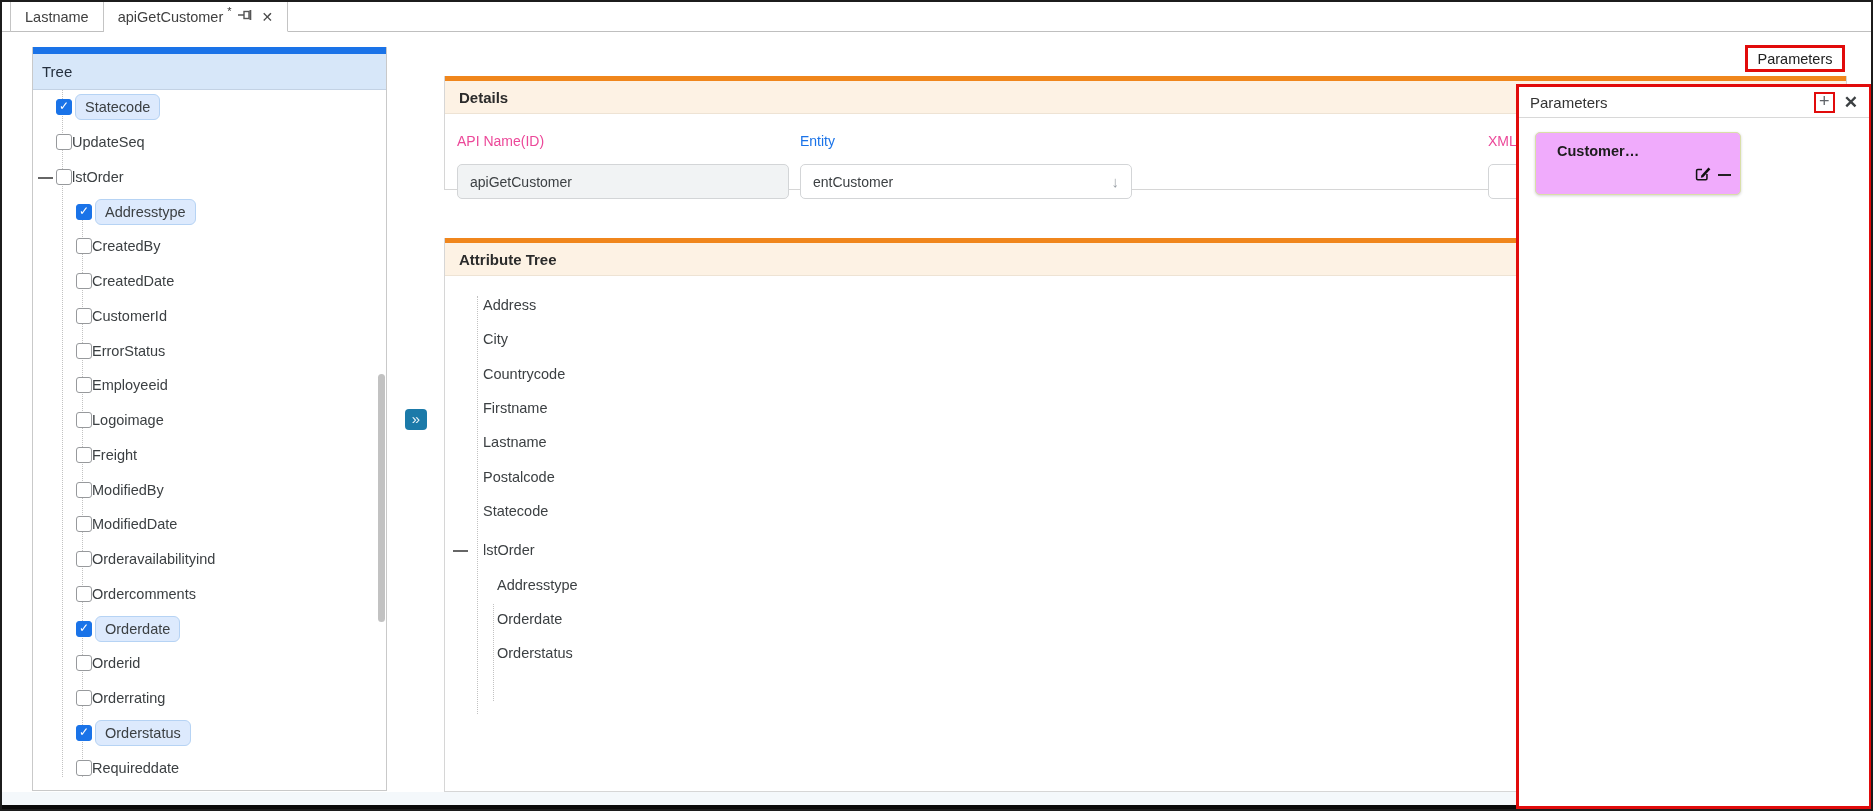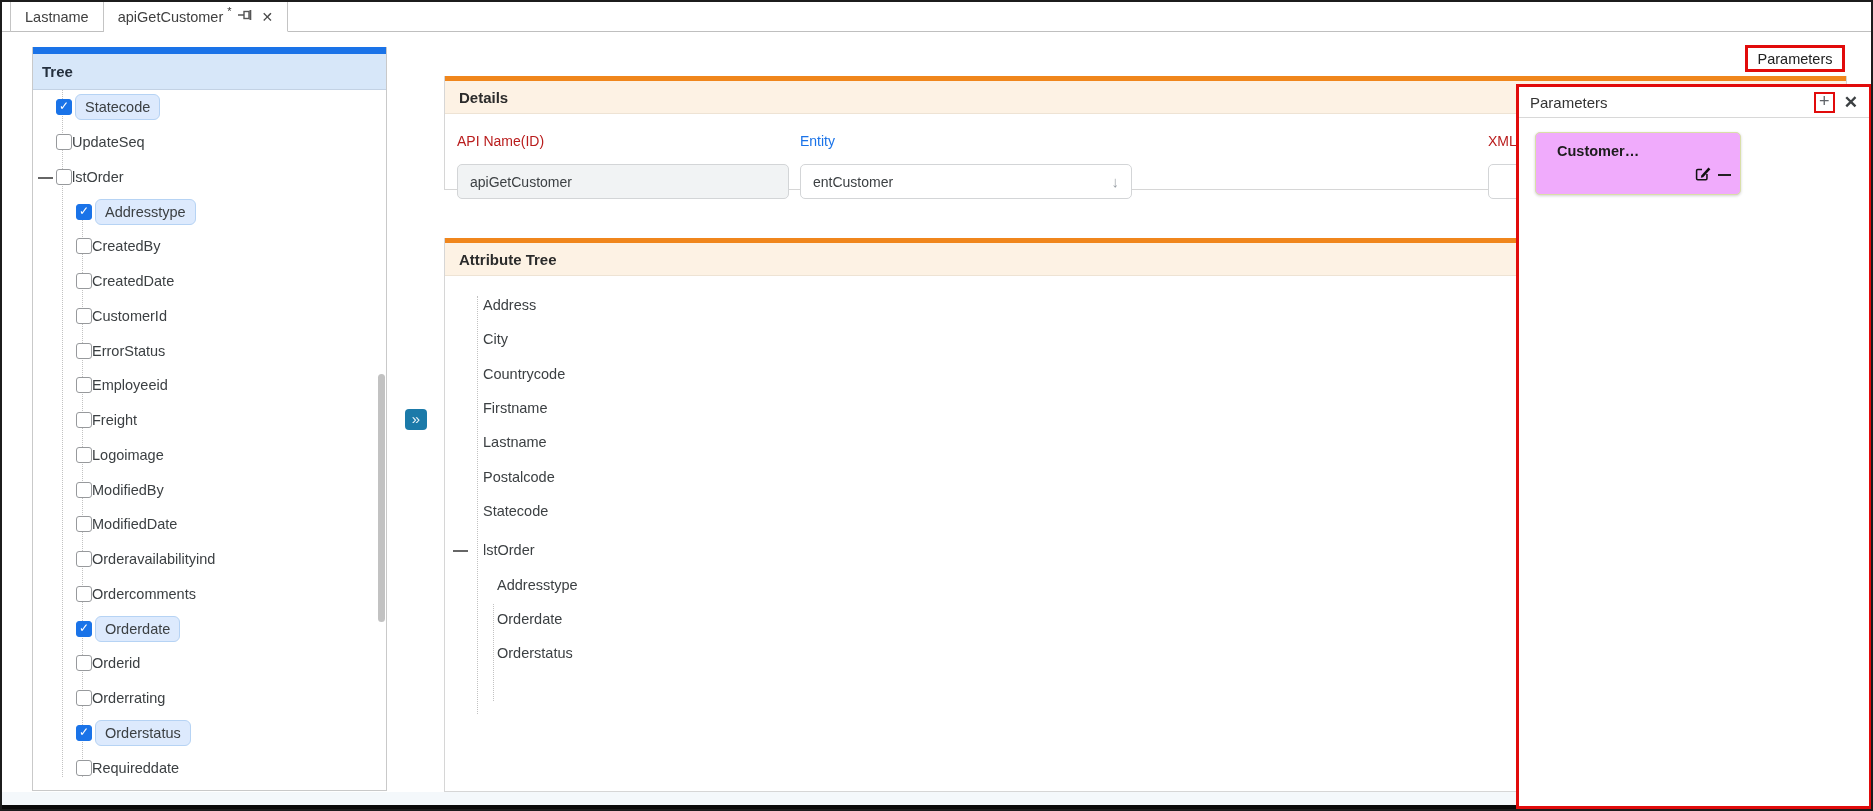--- a/index.html
+++ b/index.html
@@ -17,21 +17,21 @@
   .tab.first { margin-left:8px; border-left:1px solid #c4c4c4; }
   .tab.active { border-bottom:1px solid #fff; margin-bottom:-1px; gap:4px; }
   .tab .sup { font-size:11px; vertical-align:super; position:relative; top:-6px; color:#333;}
   .tab .close { font-size:14px; color:#4a4a4a; margin-left:4px; }
   .pin { display:inline-block; margin-left:2px; }
   
   .treepanel { position:absolute; left:30px; top:45px; width:355px; height:744px;
     border:1px solid #c9c9c9; border-top:none; background:#fff; }
   .treepanel .topbar { height:7px; background:#1a73e8; }
   .treepanel .phead { height:36px; background:#d7e7f9; display:flex; align-items:center;
-    padding-left:9px; font-size:15px; font-weight:700; color:#25303e;
+    padding-left:9px; font-size:15px; font-weight:400; color:#25303e;
     border-bottom:1px solid #c3d2e4; }
   .tbody { position:relative; height:695px; }
   .spine { position:absolute; width:0; border-left:1px dotted #c2c2c2; }
   .trow { height:34.75px; display:flex; align-items:center; position:relative; font-size:14.5px; color:#3c4043;}
   .trow.lvl1 { padding-left:23px; }
   .trow.lvl2 { padding-left:43px; }
   .cb { flex:0 0 16px; width:16px; height:16px; border:1.5px solid #97999c; border-radius:3px;
     background:#fff; color:#fff; font-size:12px; line-height:13px; text-align:center; cursor:pointer; z-index:1;}
   .cb.on { background:#1a73e8; border-color:#1a73e8; }
   .lbl { margin-left:0; white-space:nowrap; cursor:pointer; }
@@ -46,21 +46,21 @@
     text-align:center; cursor:pointer; z-index:2; }
   
   .opanel { position:absolute; left:442px; width:1403px; background:#fff;
     border:1px solid #d6d6d6; border-top:none; }
   .opanel .obar { height:5px; background:#f0861c; }
   .opanel .ohead { height:33px; background:#fdf2e4; display:flex; align-items:center;
     padding-left:14px; font-size:15px; font-weight:700; color:#2b2b2b;
     border-bottom:1px solid #eee3d4; }
   
   .field { position:absolute; top:57px; }
-  .field .flabel { font-size:14px; color:#b91c1c; margin-bottom:15px; }
+  .field .flabel { font-size:14px; color:#ec4899; margin-bottom:15px; }
   .field .flabel.blue { color:#1a73e8; }
   .finput { height:35px; border:1px solid #d3d5d7; border-radius:5px; display:flex;
     align-items:center; padding:0 12px; font-size:14px; color:#3c4043; background:#fff;}
   .finput.gray { background:#f1f3f4; }
   .finput.select { justify-content:space-between; cursor:pointer; }
   .finput .arrow { color:#9aa0a6; font-size:15px; }
   .f0 { left:12px;  width:332px; }
   .f1 { left:355px; width:332px; }
   .f2 { left:699px; width:331px; }
   .f3 { left:1043px; width:327px; }
@@ -157,25 +157,25 @@
         <div class="trow lvl2">
           <span class="cb"></span>
           <span class="lbl">ErrorStatus</span>
         </div>
         <div class="trow lvl2">
           <span class="cb"></span>
           <span class="lbl">Employeeid</span>
         </div>
         <div class="trow lvl2">
           <span class="cb"></span>
+          <span class="lbl">Logoimage</span>
+        </div>
+        <div class="trow lvl2">
+          <span class="cb"></span>
           <span class="lbl">Freight</span>
-        </div>
-        <div class="trow lvl2">
-          <span class="cb"></span>
-          <span class="lbl">Logoimage</span>
         </div>
         <div class="trow lvl2">
           <span class="cb"></span>
           <span class="lbl">ModifiedBy</span>
         </div>
         <div class="trow lvl2">
           <span class="cb"></span>
           <span class="lbl">ModifiedDate</span>
         </div>
         <div class="trow lvl2">

